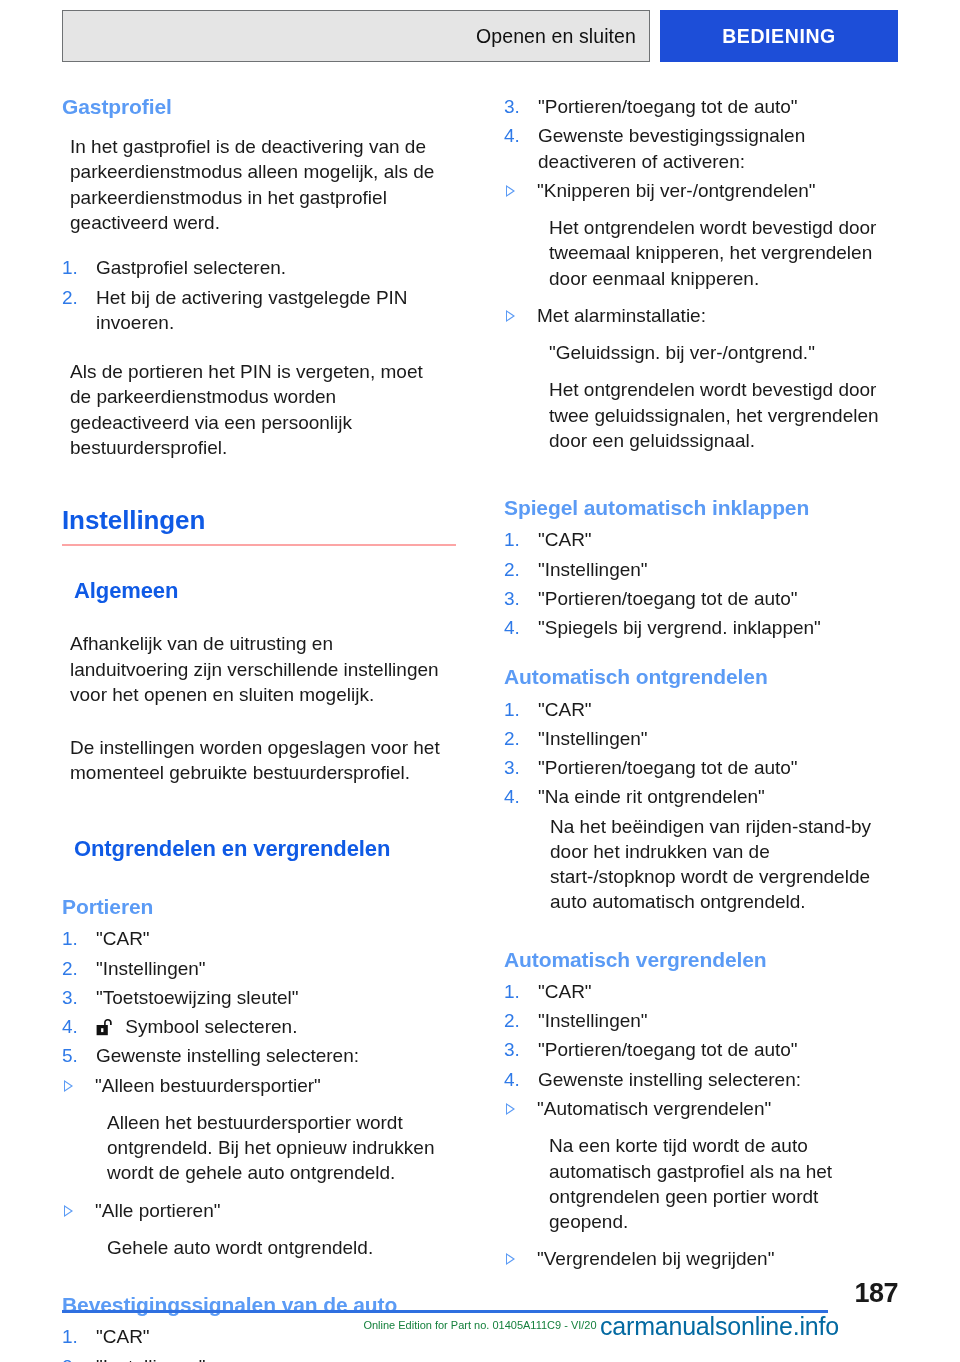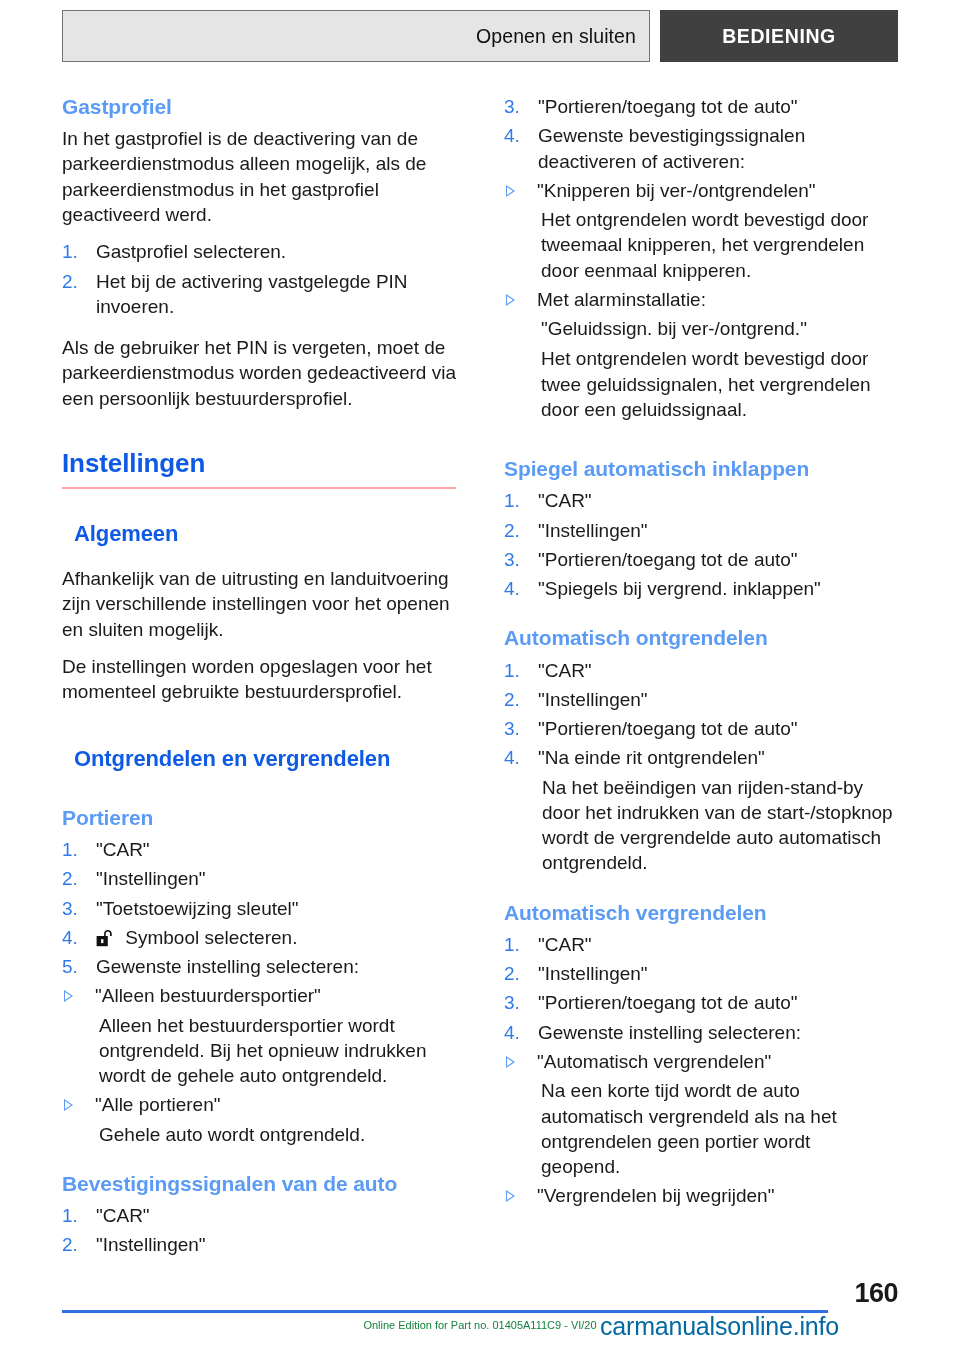--- a/index.html
+++ b/index.html
@@ -38,21 +38,21 @@
   }
   #header-section-title {
     font-size: 19.5px;
     color: #101010;
     letter-spacing: 0.1px;
     white-space: nowrap;
   }
   #header-chapter-box {
     flex: 1 1 auto;
     margin-left: 10px;
-    background: #404040;
+    background: #1d4ed8;
     display: flex;
     align-items: center;
     justify-content: center;
   }
   #header-chapter-title {
     font-size: 19.5px;
     font-weight: bold;
     color: #ffffff;
     letter-spacing: 0.6px;
     white-space: nowrap;
@@ -101,21 +101,21 @@
     color: #5b9bf5;
     margin: 0;
     line-height: 1.2;
     letter-spacing: -0.1px;
   }
 
   
   p.body {
     font-size: 19px;
     line-height: 1.33;
-    margin: 0;
+    margin: 8px;
     color: #1a1a1a;
   }
 
   
   .gap-xs { height: 7px; }
   .gap-s  { height: 12px; }
   .gap-m  { height: 20px; }
   .gap-l  { height: 30px; }
   .gap-xl { height: 38px; }
 
@@ -138,21 +138,21 @@
     top: 0;
     color: #2f7ae8;
     font-size: 19px;
   }
   ol.steps > li .txt { color: #1a1a1a; }
 
   
   .cont {
     font-size: 19px;
     line-height: 1.33;
-    margin: 4px;
+    margin: 12px;
     color: #1a1a1a;
   }
 
   
   ul.bullets {
     list-style: none;
     margin: 2px 0 0 0;
     padding: 0;
   }
   ul.bullets > li {
@@ -266,21 +266,21 @@
       <li>
         <span class="num">1.</span>
         <span class="txt">Gastprofiel selecteren.</span>
       </li>
       <li>
         <span class="num">2.</span>
         <span class="txt">Het bij de activering vastgelegde PIN invoeren.</span>
       </li>
     </ol>
     <div class="gap-s"></div>
-    <p class="body">Als de gebruiker het PIN is vergeten, moet de parkeerdienstmodus worden gedeactiveerd via een persoonlijk bestuurdersprofiel.</p>
+    <p class="body">Als de portieren het PIN is vergeten, moet de parkeerdienstmodus worden gedeactiveerd via een persoonlijk bestuurdersprofiel.</p>
 
     <div class="gap-xl"></div>
 
     <h2 class="h2 ruled">Instellingen</h2>
 
     <div class="gap-m"></div>
 
     <h2 class="h2-sub">Algemeen</h2>
     <div class="gap-xs"></div>
     <p class="body">Afhankelijk van de uitrusting en landuitvoering zijn verschillende instellingen voor het openen en sluiten mogelijk.</p>
@@ -457,28 +457,28 @@
         <span class="num">4.</span>
         <span class="txt">Gewenste instelling selecteren:</span>
       </li>
     </ol>
     <ul class="bullets step-bullets">
       <li>
         <span class="tri"></span>
         <span>"Automatisch vergrendelen"</span>
       </li>
       <li class="sub-indent" style="padding-left:33px;list-style:none;">
-        <p class="cont">Na een korte tijd wordt de auto automatisch vergrendeld als na het ontgrendelen geen portier wordt geopend.</p>
+        <p class="cont">Na een korte tijd wordt de auto automatisch gastprofiel als na het ontgrendelen geen portier wordt geopend.</p>
       </li>
       <li>
         <span class="tri"></span>
         <span>"Vergrendelen bij wegrijden"</span>
       </li>
     </ul>
   </div>
 </div>
 
 <div id="page-footer">
   <div id="footer-rule"></div>
-  <div id="page-number">160</div>
+  <div id="page-number">187</div>
   <div id="edition-line">Online Edition for Part no. 01405A111C9 - VI/20</div>
   <div id="watermark">carmanualsonline.info</div>
 </div>
 
 </body></html>

